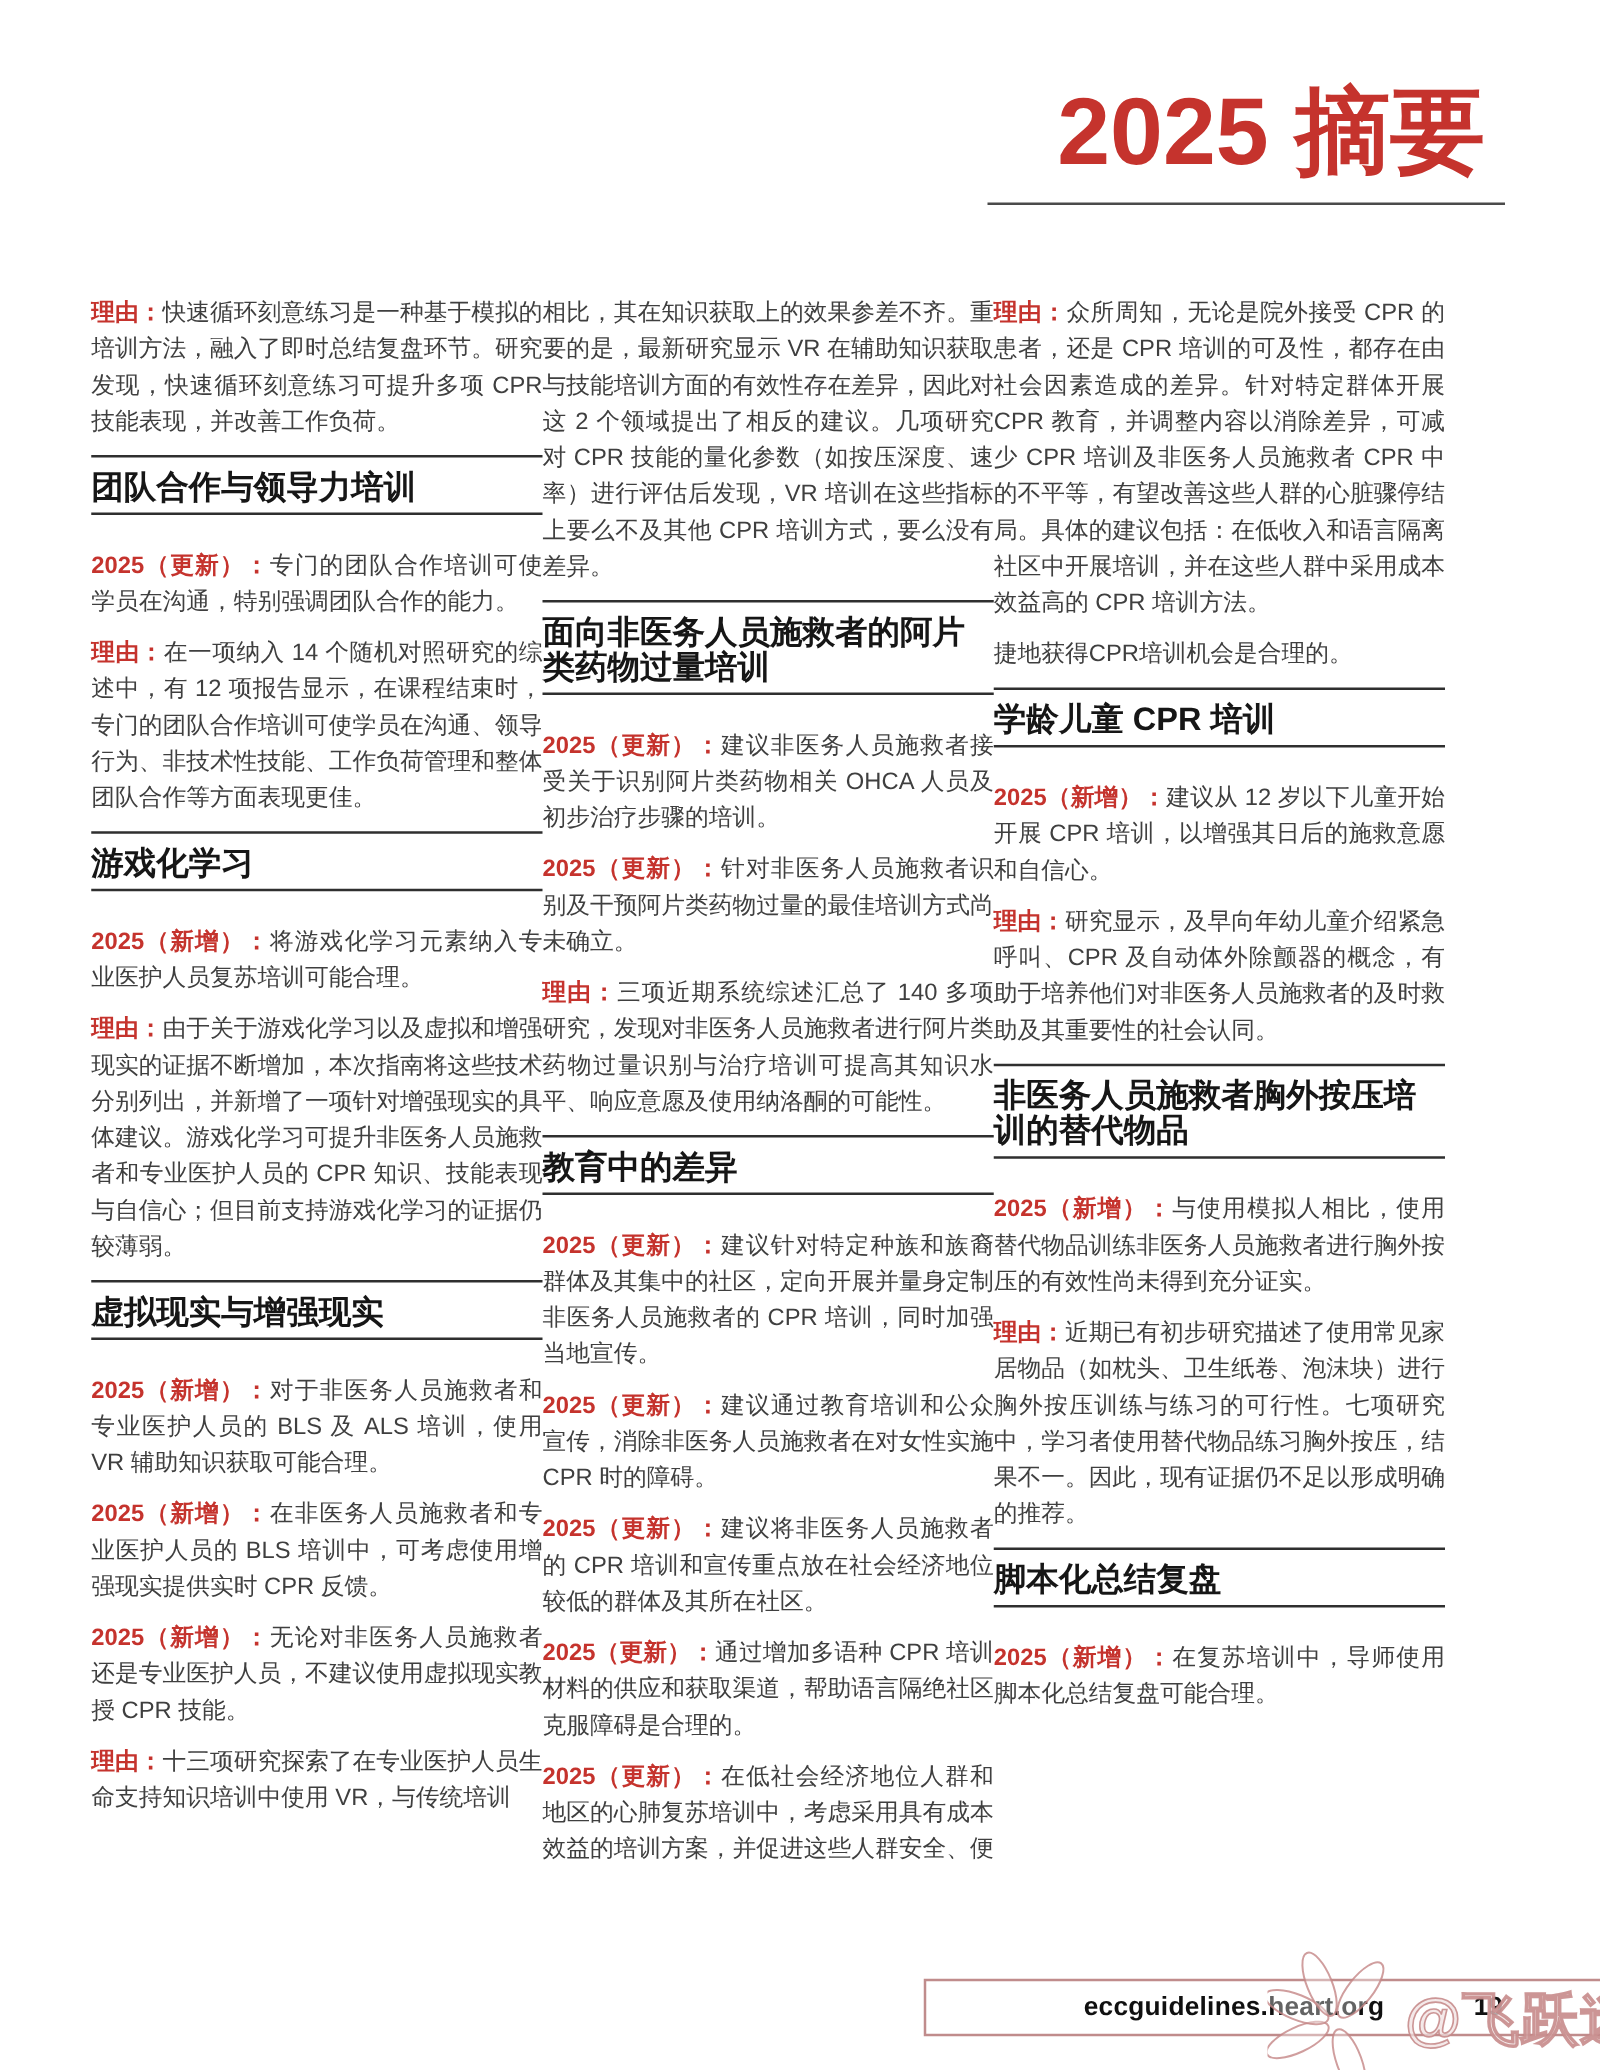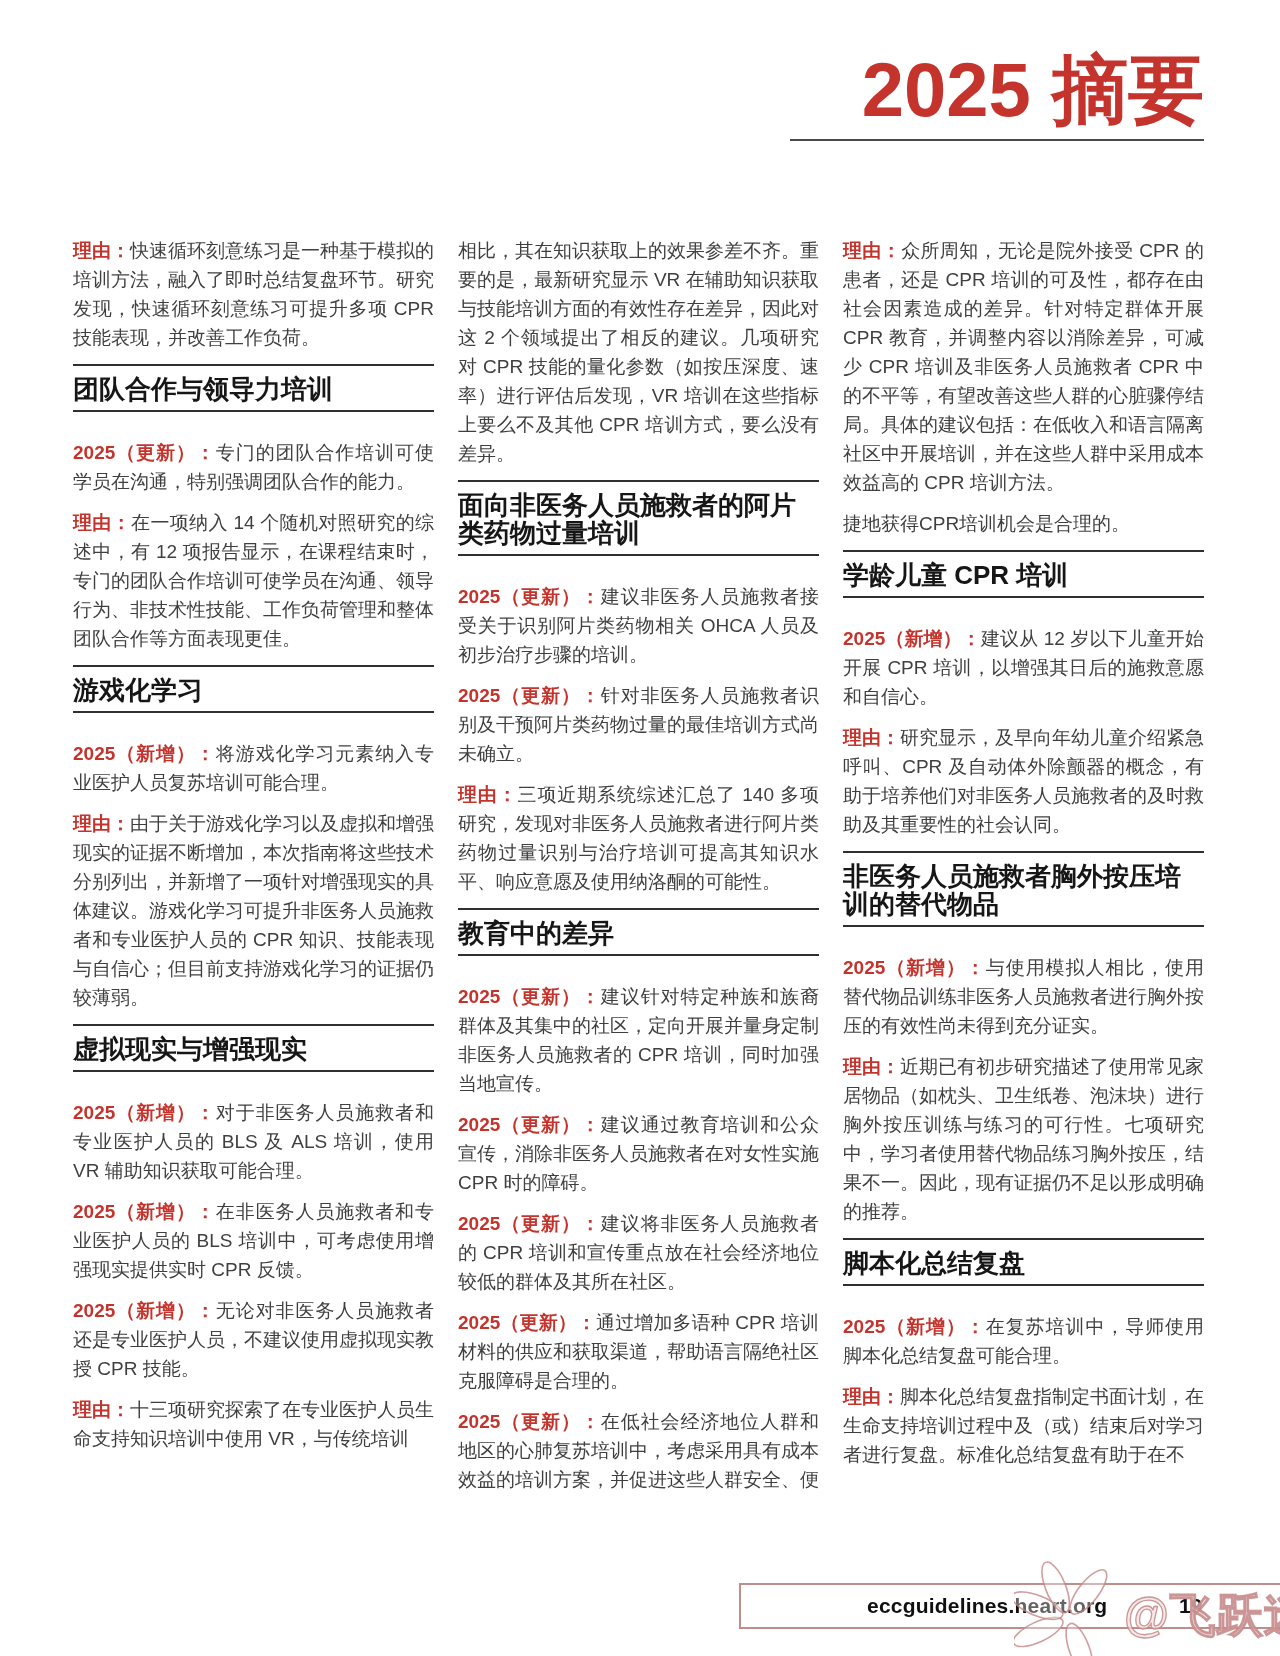--- a/index.html
+++ b/index.html
@@ -13,38 +13,38 @@
     width:1280px;height:1656px;
     background:#ffffff;
     position:relative;
     overflow:hidden;
     font-family:"Liberation Sans","DejaVu Sans",sans-serif;
   }
   .title-wrap{
     position:absolute;top:50px;right:76px;text-align:right;
   }
   .page-title{
-    margin:0;
+    margin:16px;
     font-size:76px;
     line-height:80px;
     font-weight:800;
     letter-spacing:0px;
     color:var(--red);
     white-space:nowrap;
   }
   .title-rule{
     width:414px;
     border-bottom:2px solid #4a4a4a;
     margin-top:9px;
     margin-left:auto;
   }
   .columns{
     position:absolute;
     left:73px;top:236px;width:1131px;
-    display:flex;gap:24px;
+    display:flex;
   }
   .col{width:361px;flex:0 0 361px;}
   .para{
     font-size:19px;
     line-height:29px;
     color:var(--body);
     margin:0 0 12px 0;
     text-align:justify;
   }
   .label{
@@ -143,21 +143,20 @@
       <p class="para"><span class="label">理由：</span><span>众所周知，无论是院外接受 CPR 的患者，还是 CPR 培训的可及性，都存在由社会因素造成的差异。针对特定群体开展 CPR 教育，并调整内容以消除差异，可减少 CPR 培训及非医务人员施救者 CPR 中的不平等，有望改善这些人群的心脏骤停结局。具体的建议包括：在低收入和语言隔离社区中开展培训，并在这些人群中采用成本效益高的 CPR 培训方法。</span></p>
       <p class="para"><span>捷地获得CPR培训机会是合理的。</span></p>
       <h2 class="sec">学龄儿童 CPR 培训</h2>
       <p class="para"><span class="label">2025（新增）：</span><span>建议从 12 岁以下儿童开始开展 CPR 培训，以增强其日后的施救意愿和自信心。</span></p>
       <p class="para"><span class="label">理由：</span><span>研究显示，及早向年幼儿童介绍紧急呼叫、CPR 及自动体外除颤器的概念，有助于培养他们对非医务人员施救者的及时救助及其重要性的社会认同。</span></p>
       <h2 class="sec">非医务人员施救者胸外按压培训的替代物品</h2>
       <p class="para"><span class="label">2025（新增）：</span><span>与使用模拟人相比，使用替代物品训练非医务人员施救者进行胸外按压的有效性尚未得到充分证实。</span></p>
       <p class="para"><span class="label">理由：</span><span>近期已有初步研究描述了使用常见家居物品（如枕头、卫生纸卷、泡沫块）进行胸外按压训练与练习的可行性。七项研究中，学习者使用替代物品练习胸外按压，结果不一。因此，现有证据仍不足以形成明确的推荐。</span></p>
       <h2 class="sec">脚本化总结复盘</h2>
       <p class="para"><span class="label">2025（新增）：</span><span>在复苏培训中，导师使用脚本化总结复盘可能合理。</span></p>
-      <p class="para"><span class="label">理由：</span><span>脚本化总结复盘指制定书面计划，在生命支持培训过程中及（或）结束后对学习者进行复盘。标准化总结复盘有助于在不</span></p>
     </div>
   </main>
 
 <div class="footer-bar">
   <span class="footer-url">eccguidelines.heart.org</span>
   <span class="footer-page">19</span>
 </div>
 
 <div class="watermark">
   <svg class="flower" width="108" height="118" viewBox="0 0 108 118">

